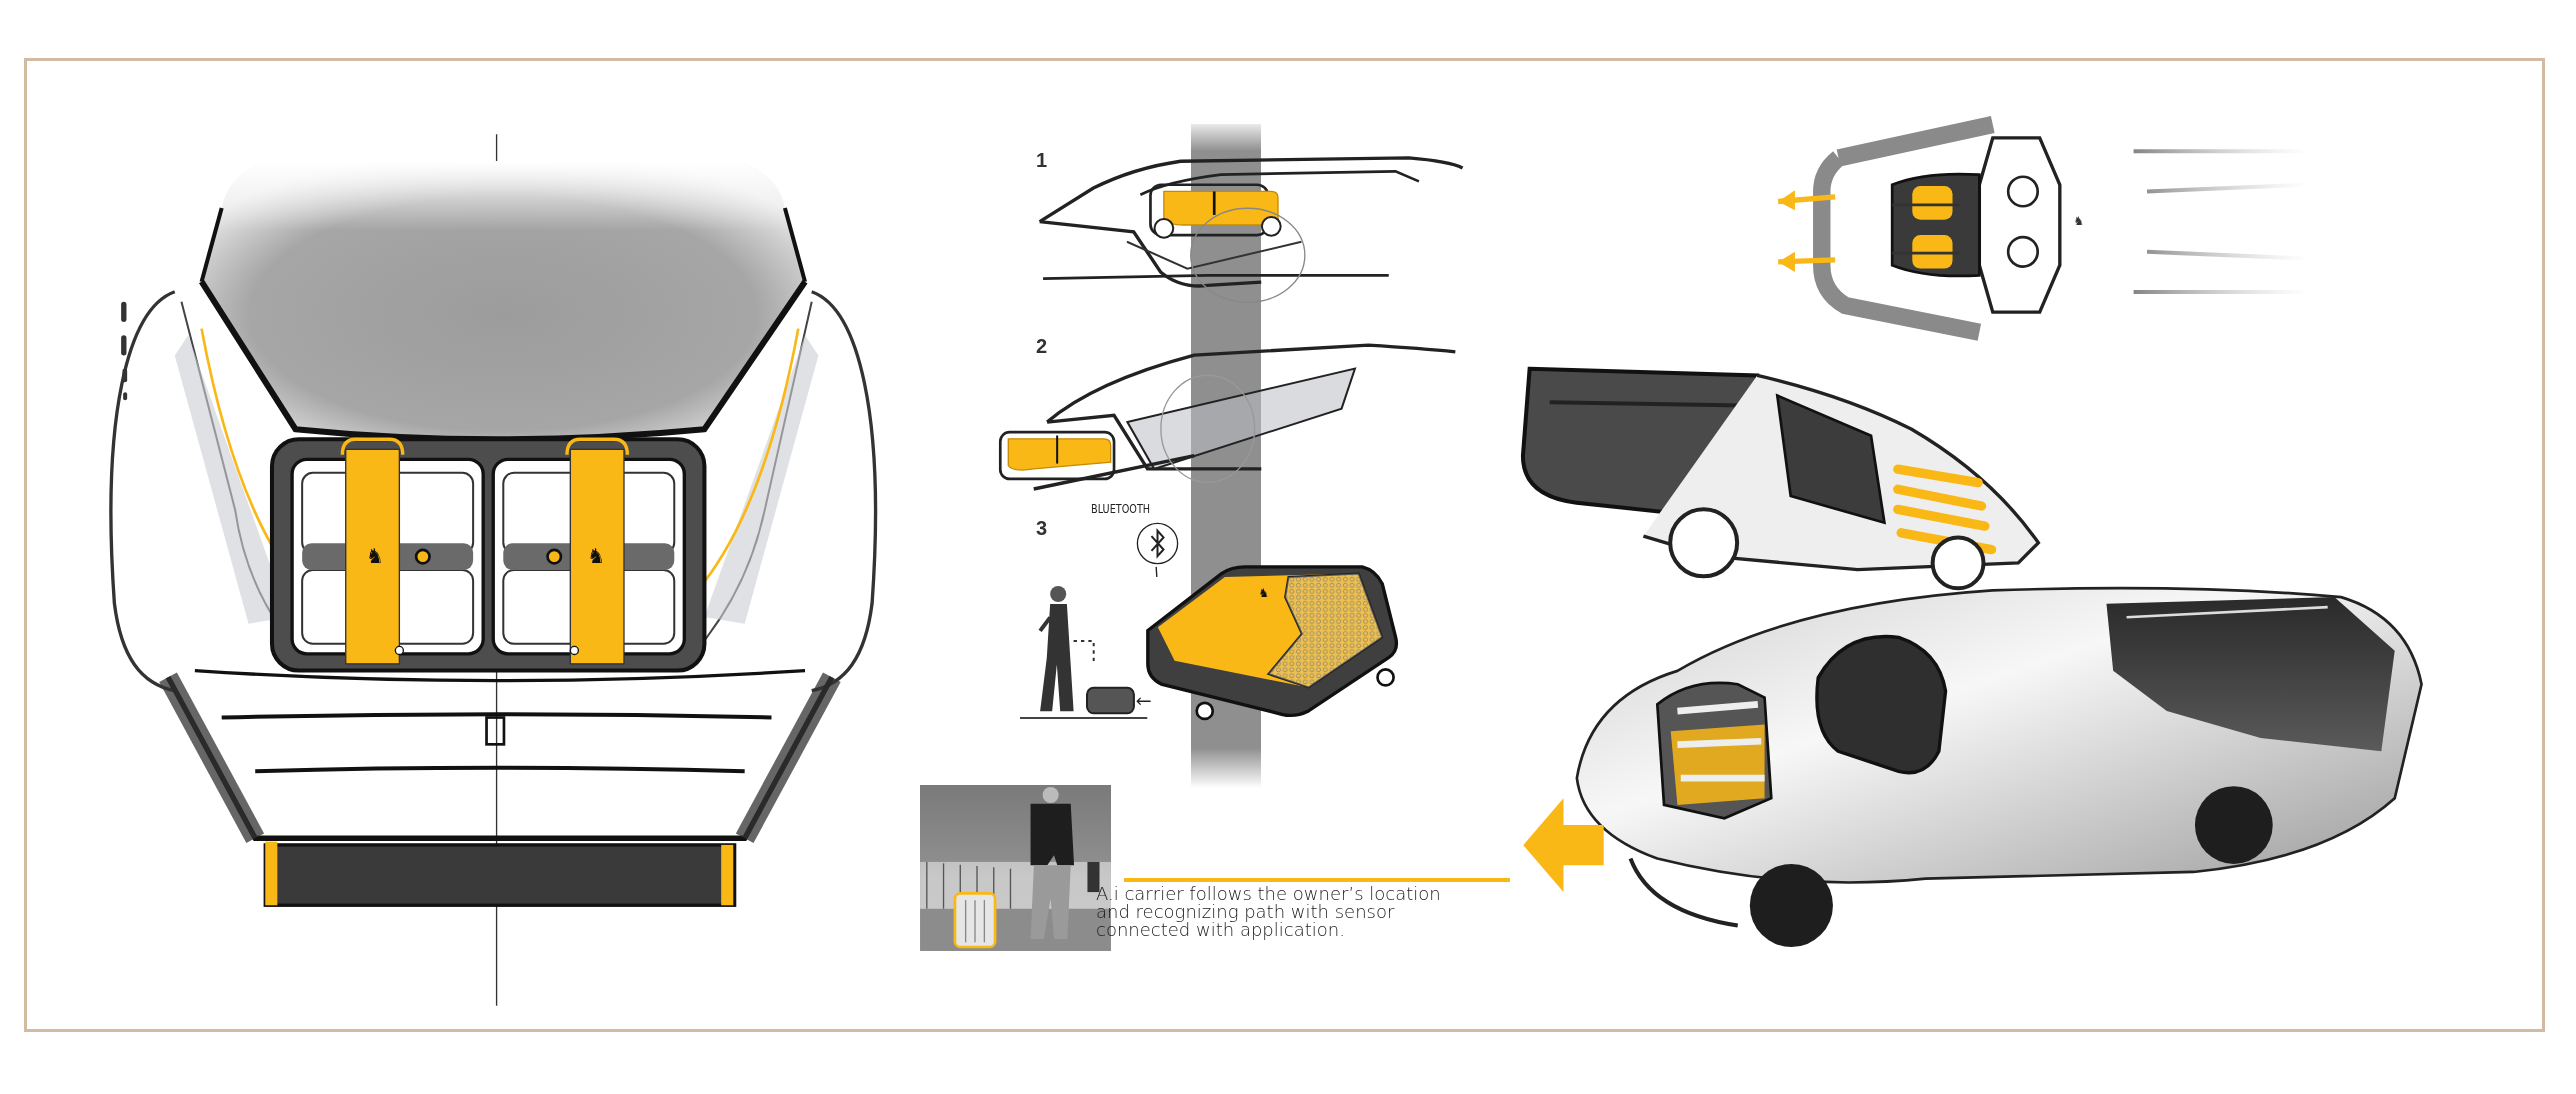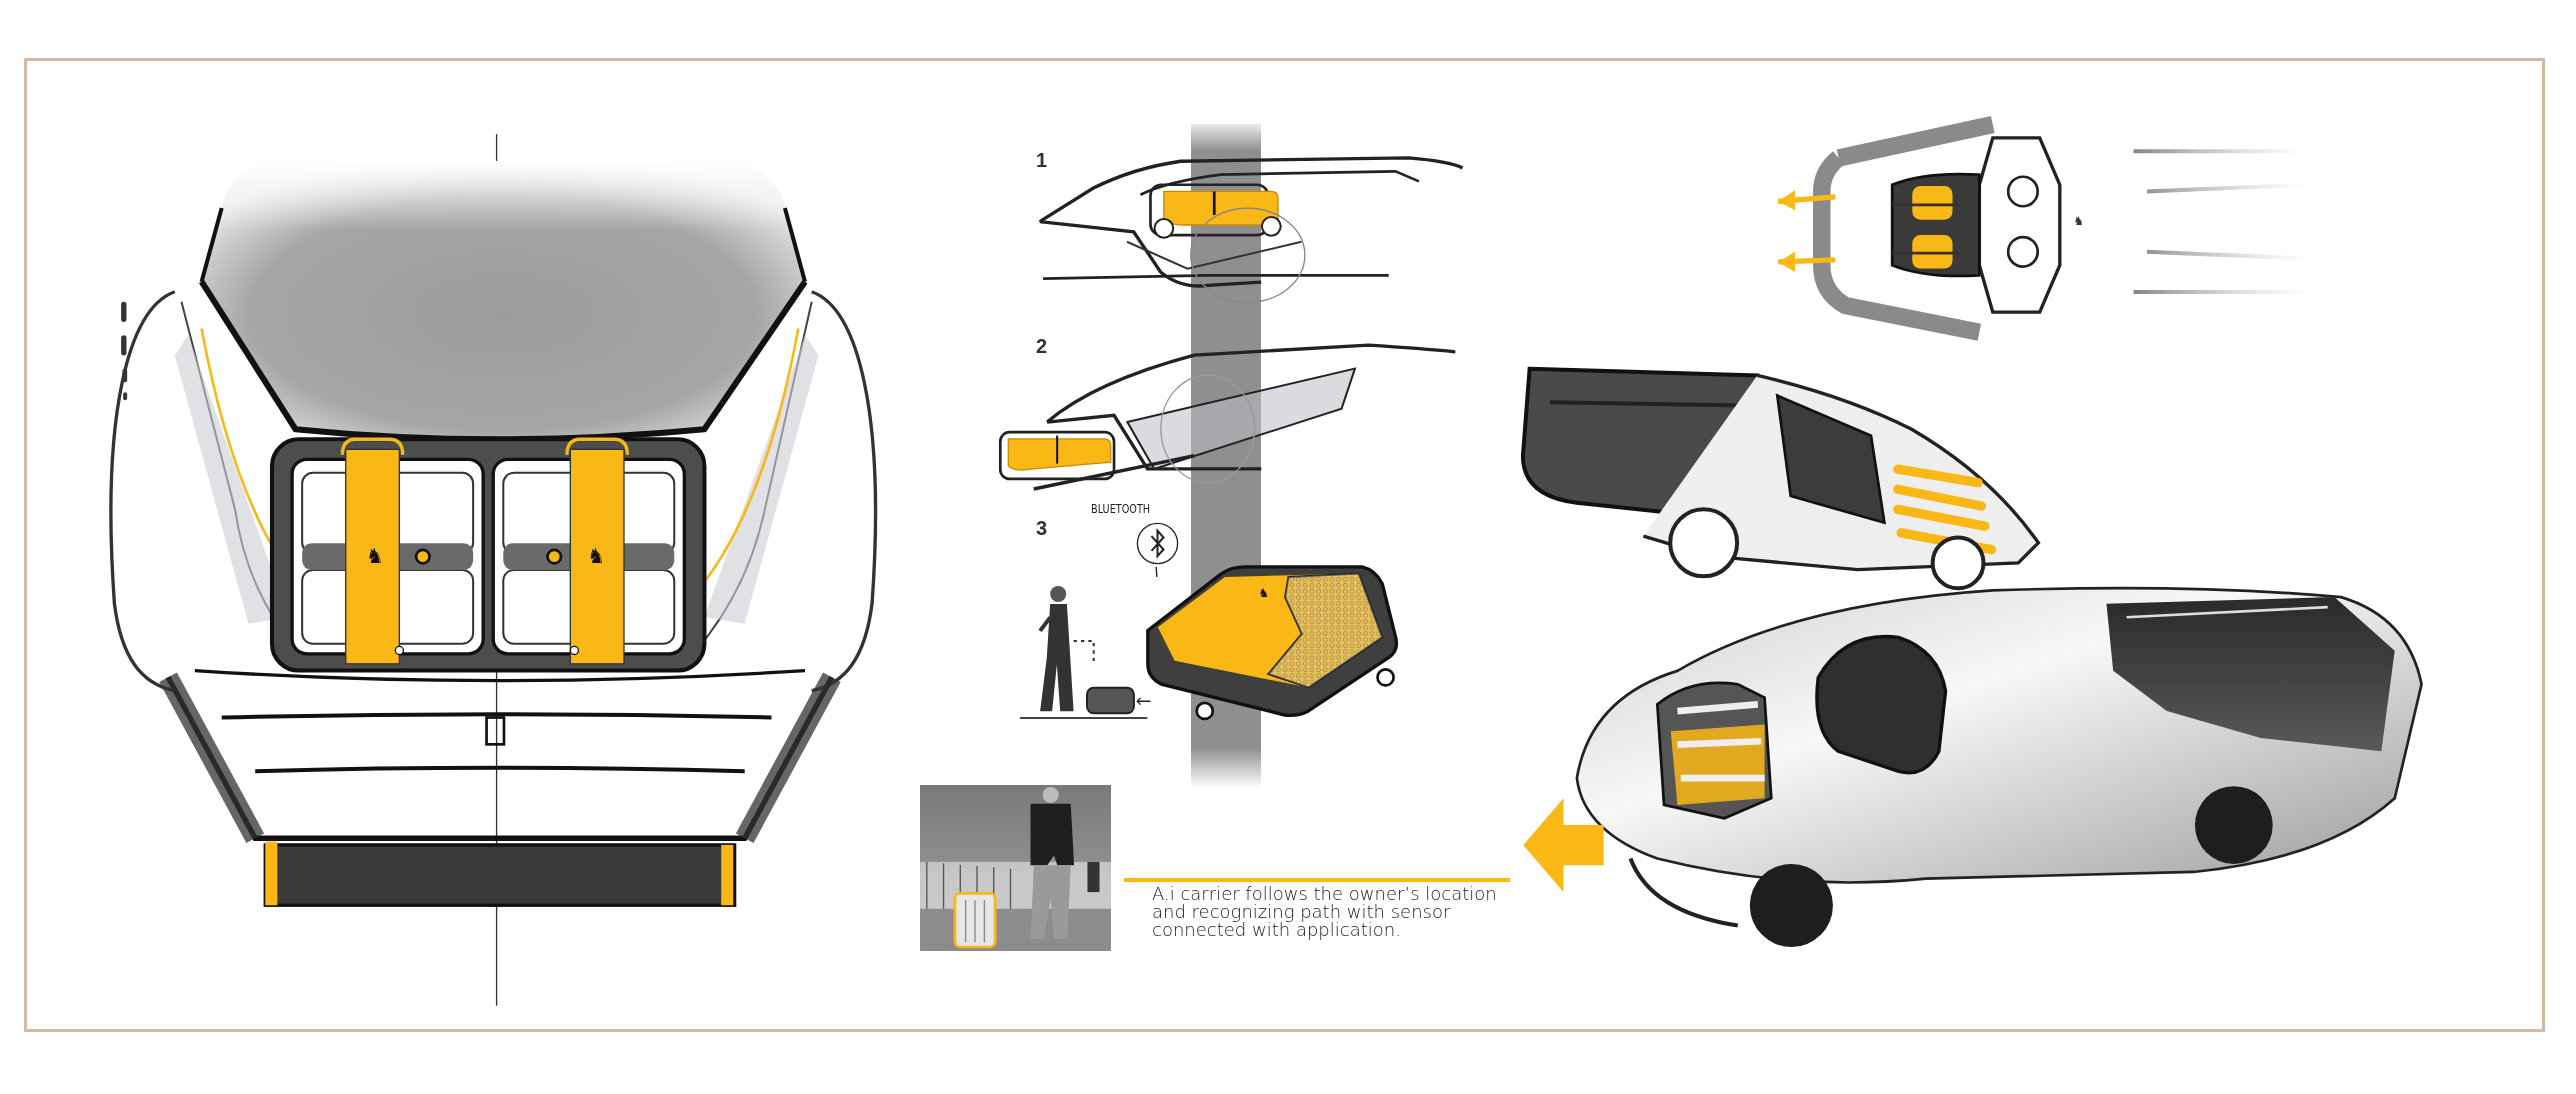--- a/index.html
+++ b/index.html
@@ -24,21 +24,21 @@
     }
     .bt-label {
       position: absolute; left: 1091px; top: 502px;
       font-family: "DejaVu Sans", sans-serif; font-size: 11.4px; letter-spacing: 0px; color: #222;
       transform: scaleX(0.85); transform-origin: left;
     }
     .caption-rule {
       position: absolute; left: 1124px; top: 878px; width: 386px; height: 4px; background: #f9b816;
     }
     .caption {
-      position: absolute; left: 1152px; top: 885px; width: 402px;
+      position: absolute; left: 1096px; top: 885px; width: 402px;
       font-family: "DejaVu Sans", sans-serif; font-size: 18px; line-height: 18px; color: #1a1a1a;
       font-weight: 300; white-space: pre-line;
     }
     .photo {
       position: absolute; left: 920px; top: 785px; width: 191px; height: 166px;
       background: linear-gradient(to bottom, #7a7a7a 0%, #8d8d8d 45%, #a8a8a8 55%, #b5b5b5 100%);
       overflow: hidden;
     }
   </style>
 </head>

